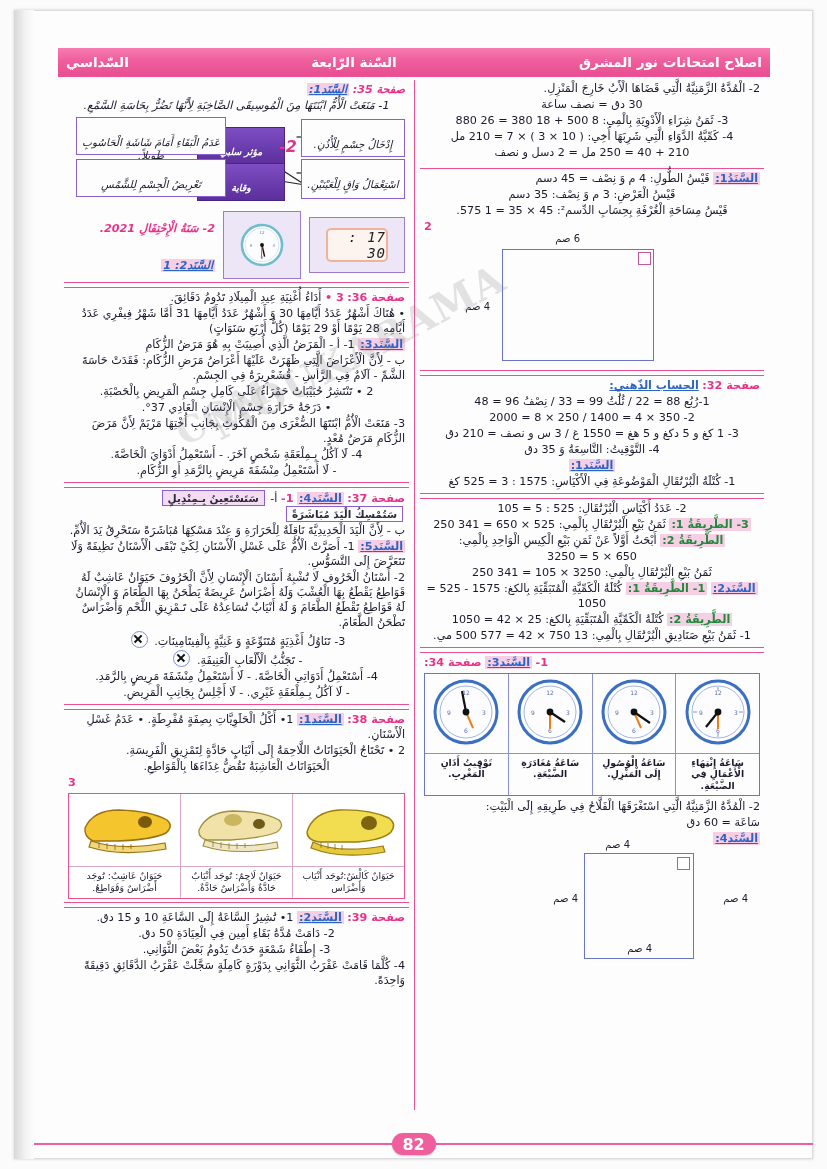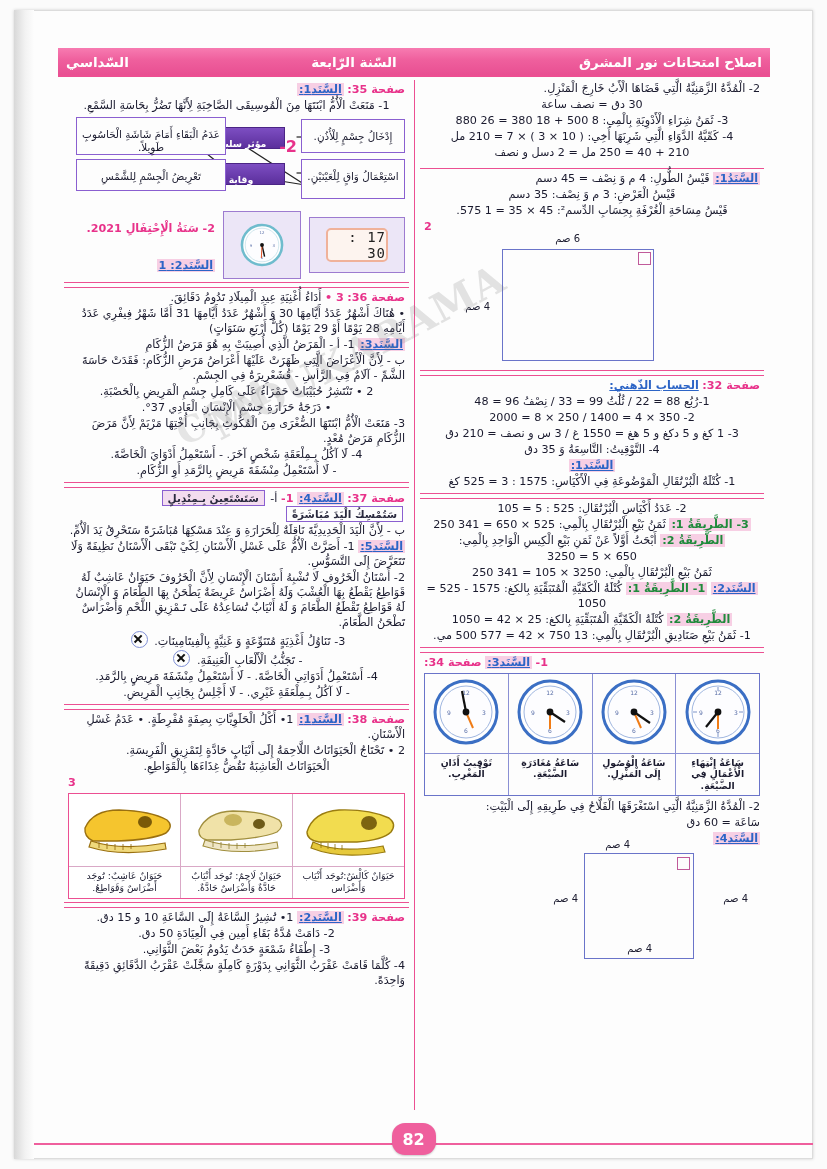--- a/index.html
+++ b/index.html
@@ -89,21 +89,21 @@
   
   .map{
     position:relative;height:92px;margin:2px 0 0 0;
   }
   .mbox{
     position:absolute;
     border:1.4px solid #8a5fd0;
     background:#fdfdfd;
     font-size:10.4px;line-height:1.25;
     color:#1a1a2e;text-align:center;
-    padding:10px 3px;box-sizing:border-box;
+    padding:18px 3px;box-sizing:border-box;
   }
   .mbox.purple{
     background:#6c3fb0;
     background:linear-gradient(180deg,#7d4ec2,#5b2f9c);
     color:#ffffff;font-weight:bold;font-size:9.4px;
     border-color:#4b2585;
     letter-spacing:.5px;
   }
   .mr1{right:0px;top:4px;width:104px;height:34px;}
   .mr2{right:0px;top:44px;width:104px;height:40px;}
@@ -187,21 +187,21 @@
   
   .hl-box{
     display:inline-block;border:1.4px solid #8a5fd0;background:#f3dcef;
     padding:0 5px;font-size:10.5px;font-weight:bold;color:#2a2a3e;margin:0 2px;
   }
   .hl-box.plain{background:#fdfdfd;}
   
   .pagenum{
     position:absolute;left:50%;transform:translateX(-50%);
     bottom:14px;
-    width:44px;height:32px;border-radius:13px;
+    width:44px;height:22px;border-radius:13px;
     background:#ef5f9d;color:#fff;font-weight:bold;font-size:16px;
     display:flex;align-items:center;justify-content:center;
     box-shadow:0 1px 2px rgba(0,0,0,.2);
   }
   .botrule{
     position:absolute;left:34px;right:14px;bottom:24px;height:2px;background:#ef5f9d;
   }
   
   .wm{
     position:absolute;left:150px;top:330px;
@@ -391,21 +391,21 @@
               <div class="corner" style="right:3px;top:3px;"></div>
             </div>
             <div class="dim" style="right:182px;top:76px;">4 صم</div>
             <div class="dim" style="right:108px;top:126px;">4 صم</div>
           </div>
         </div>
       </div>
 
       <div class="col col-left">
 
-        <div class="sect" style="border-right:none;border-left:none;border-top:none;">
+        <div class="sect" style="border-right:none;border-left:none;border-top:none;font-style:italic;">
           <p class="ln" style="text-align:right;">
             <span class="pg">صفحة 35:</span>
             <span class="sanad">السَّنَد1:</span>
           </p>
           <p class="ln ctr">1- مَنَعَتْ الْأُمُّ ابْنَتَهَا مِنَ الْمُوسِيقَى الصَّاخِبَةِ لِأَنَّهَا تَضُرُّ بِحَاسَةِ السَّمْعِ.</p>
 
           <div class="map">
             <svg viewBox="0 0 348 92" preserveAspectRatio="none">
               <line x1="168" y1="22" x2="122" y2="22" stroke="#222" stroke-width="1.2"></line>
               <line x1="168" y1="22" x2="245" y2="70" stroke="#222" stroke-width="1.2"></line>

